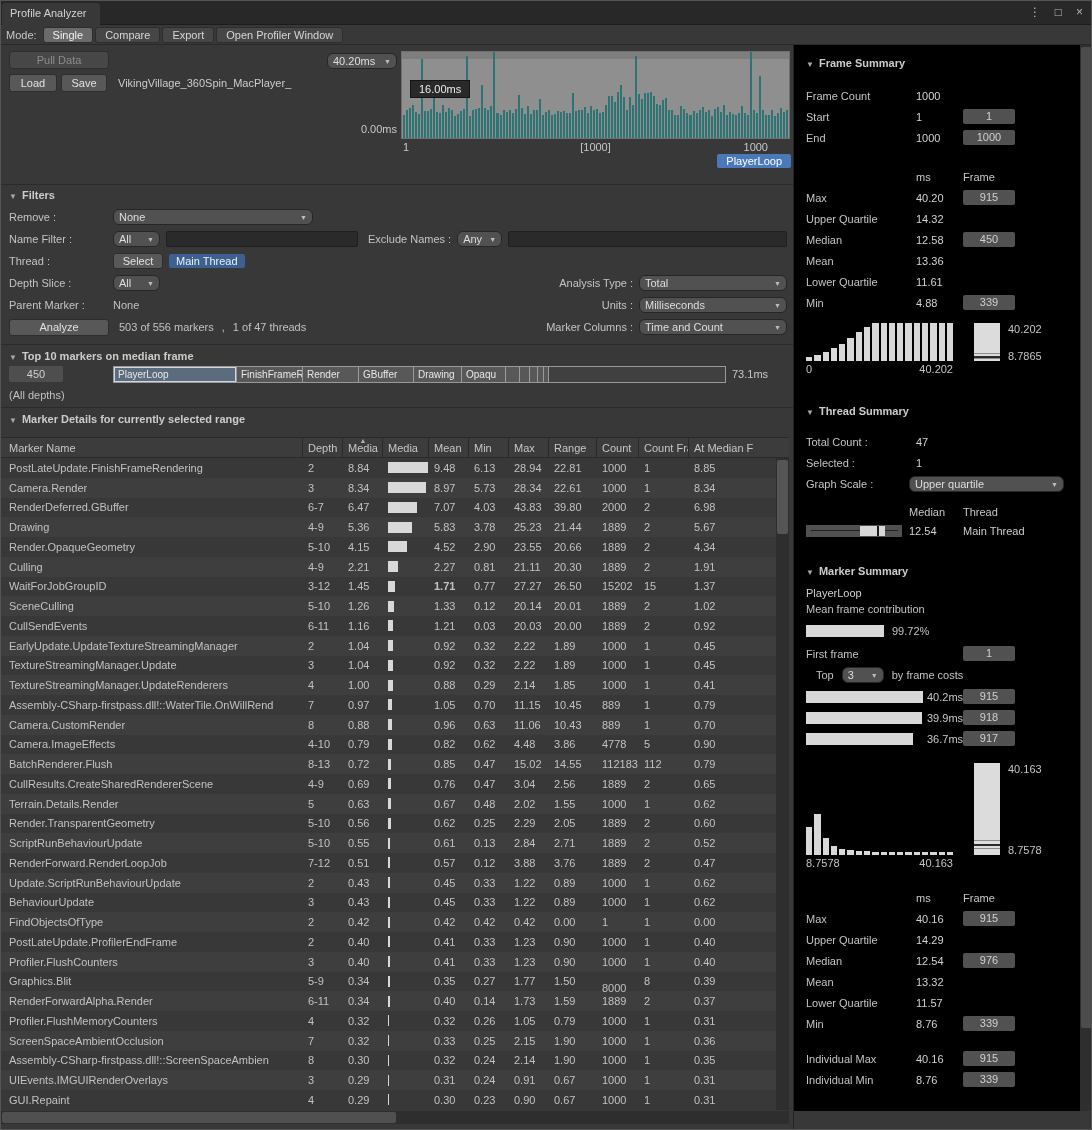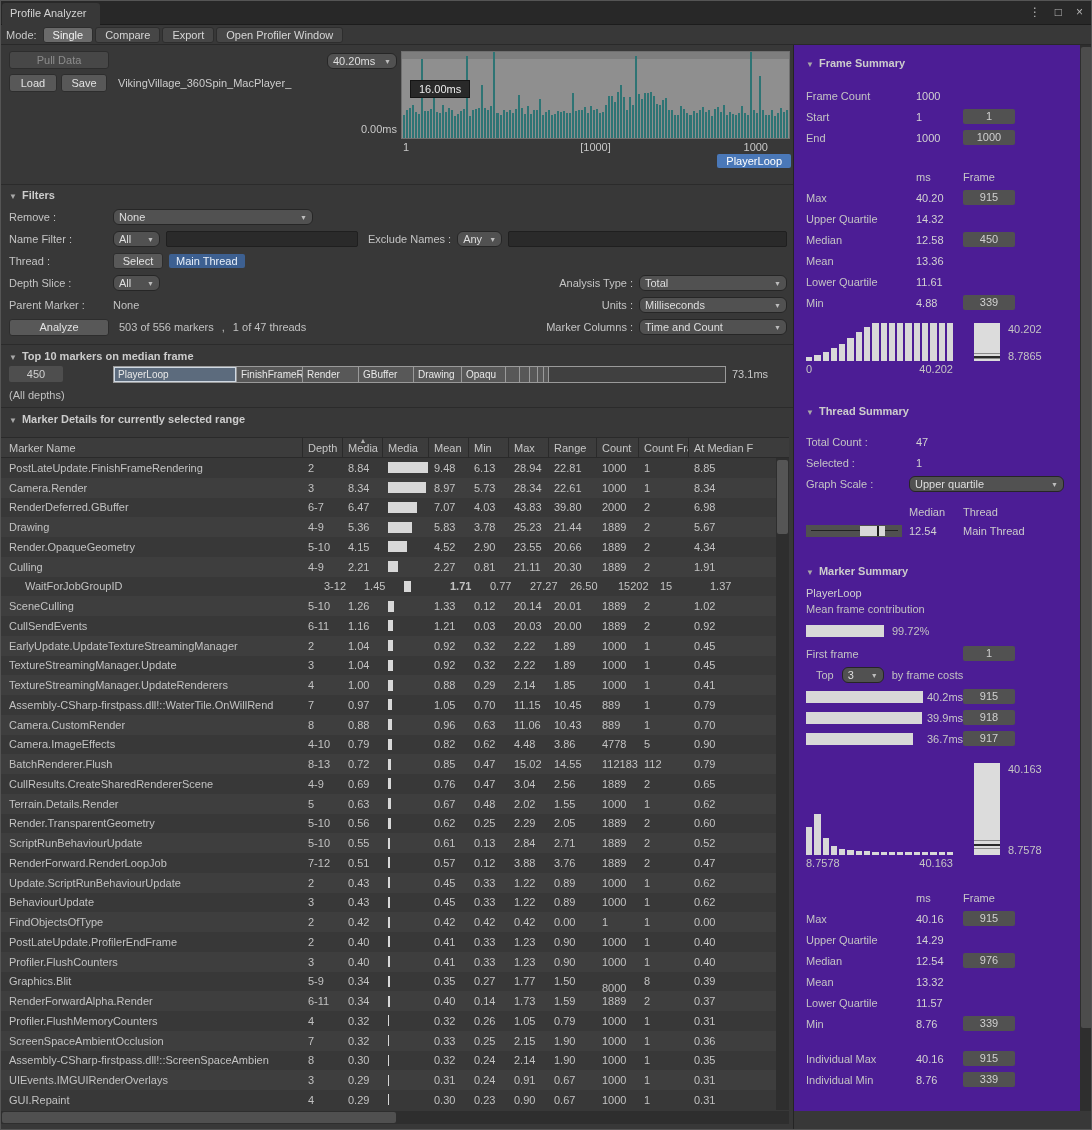--- a/index.html
+++ b/index.html
@@ -63,21 +63,21 @@
   .trow{display:flex;height:19.75px;align-items:center;background:#383838}
   .trow.alt{background:#3e3e3e}
   .tcell{padding-left:5px;overflow:hidden;white-space:nowrap;flex-shrink:0;color:#c2c2c2}
   .tcell.first{padding-left:8px}
   .medbar{height:11px;background:var(--barwhite)}
   .vscroll{position:absolute;left:775px;top:413px;width:13px;height:652px;background:#2e2e2e}
   .vthumb{position:absolute;left:1px;right:1px;top:2px;height:74px;background:#555555;border-radius:2px}
   .hscroll{position:absolute;left:0;top:1066px;width:788px;height:13px;background:#2e2e2e}
   .hthumb{position:absolute;top:1px;bottom:1px;left:1px;width:394px;background:#505050;border-radius:2px}
   
-  .right{position:absolute;left:793px;top:44px;width:299px;bottom:18px;background:#4c1d95}
+  .right{position:absolute;left:793px;top:44px;width:299px;bottom:18px;background:#000000}
   .rcontent{position:absolute;left:12px;top:0;width:273px}
   .rsb{position:absolute;right:0;top:0;bottom:0;width:13px;background:#2e2e2e}
   .rthumb{position:absolute;left:1px;right:1px;top:2px;height:92%;background:#4c4c4c;border-radius:2px}
   .sect{position:absolute;left:0;width:261px}
   .srow{display:grid;grid-template-columns:110px 47px 56px;align-items:center;height:21px}
   .slabel{color:#c4c4c4}
   .sval{color:#d2d2d2}
   .colhead .sval,.colhead .bcol{color:#c8c8c8}
   .histblock{position:relative}
   .hist{position:absolute;left:0;top:0;width:147px;display:flex;align-items:flex-end;gap:2px}
@@ -509,21 +509,21 @@
           </div>
           <div class="tcell" style="width: 40px;">2.27</div>
           <div class="tcell" style="width: 40px;">0.81</div>
           <div class="tcell" style="width: 40px;">21.11</div>
           <div class="tcell" style="width: 48px;">20.30</div>
           <div class="tcell" style="width: 42px;">1889</div>
           <div class="tcell" style="width: 50px;">2</div>
           <div class="tcell" style="width: 87px;">1.91</div>
         </div>
         <div class="trow">
-          <div class="tcell first" style="width: 302px; margin-left: 16px;">WaitForJobGroupID</div>
+          <div class="tcell first" style="width: 302px;">WaitForJobGroupID</div>
           <div class="tcell" style="width: 40px;">3-12</div>
           <div class="tcell" style="width: 40px;">1.45</div>
           <div class="tcell" style="width: 46px;">
             <div class="medbar" style="width: 7px;"></div>
           </div>
           <div class="tcell" style="width: 40px; font-weight: bold;">1.71</div>
           <div class="tcell" style="width: 40px;">0.77</div>
           <div class="tcell" style="width: 40px;">27.27</div>
           <div class="tcell" style="width: 48px;">26.50</div>
           <div class="tcell" style="width: 42px;">15202</div>

